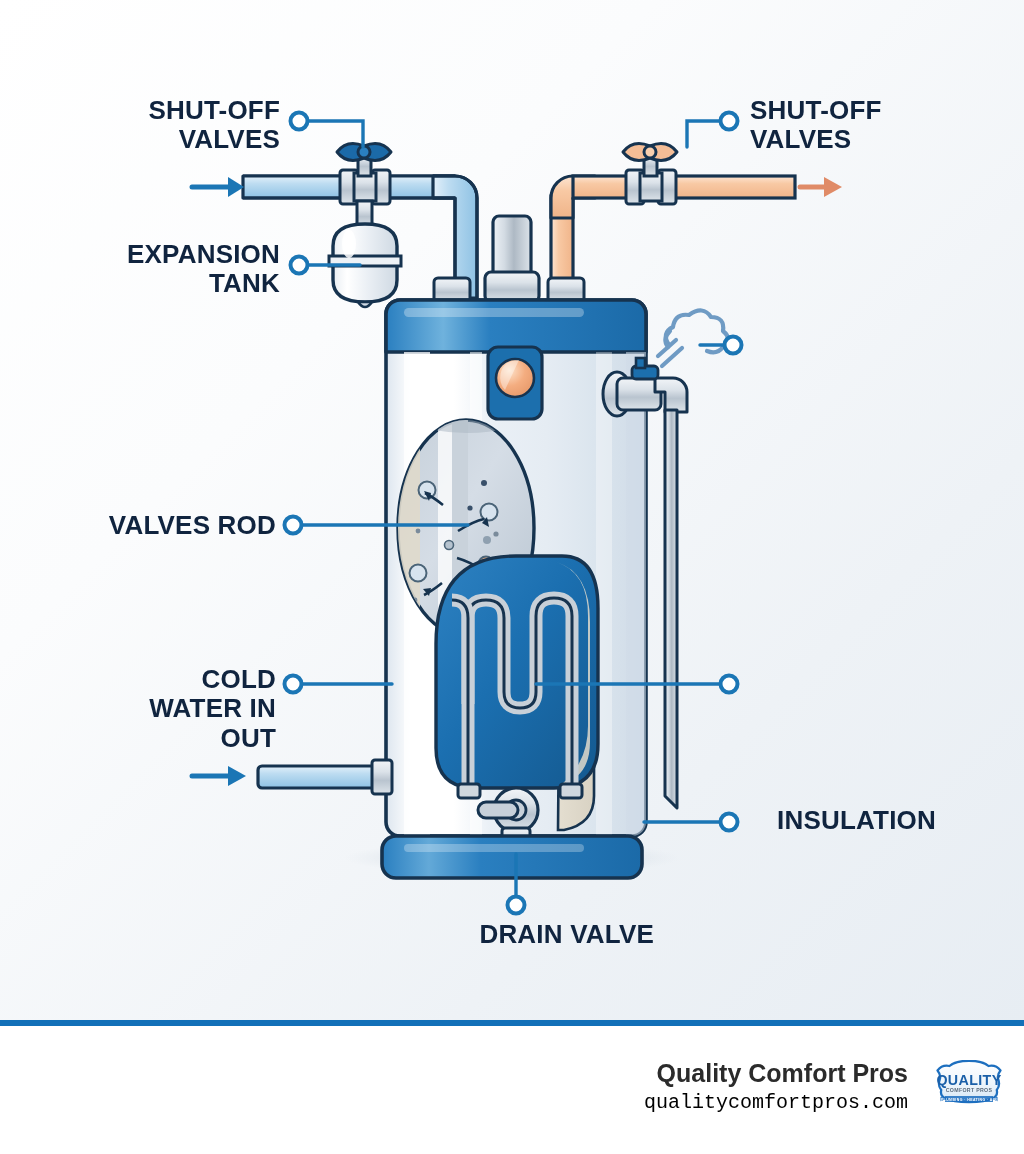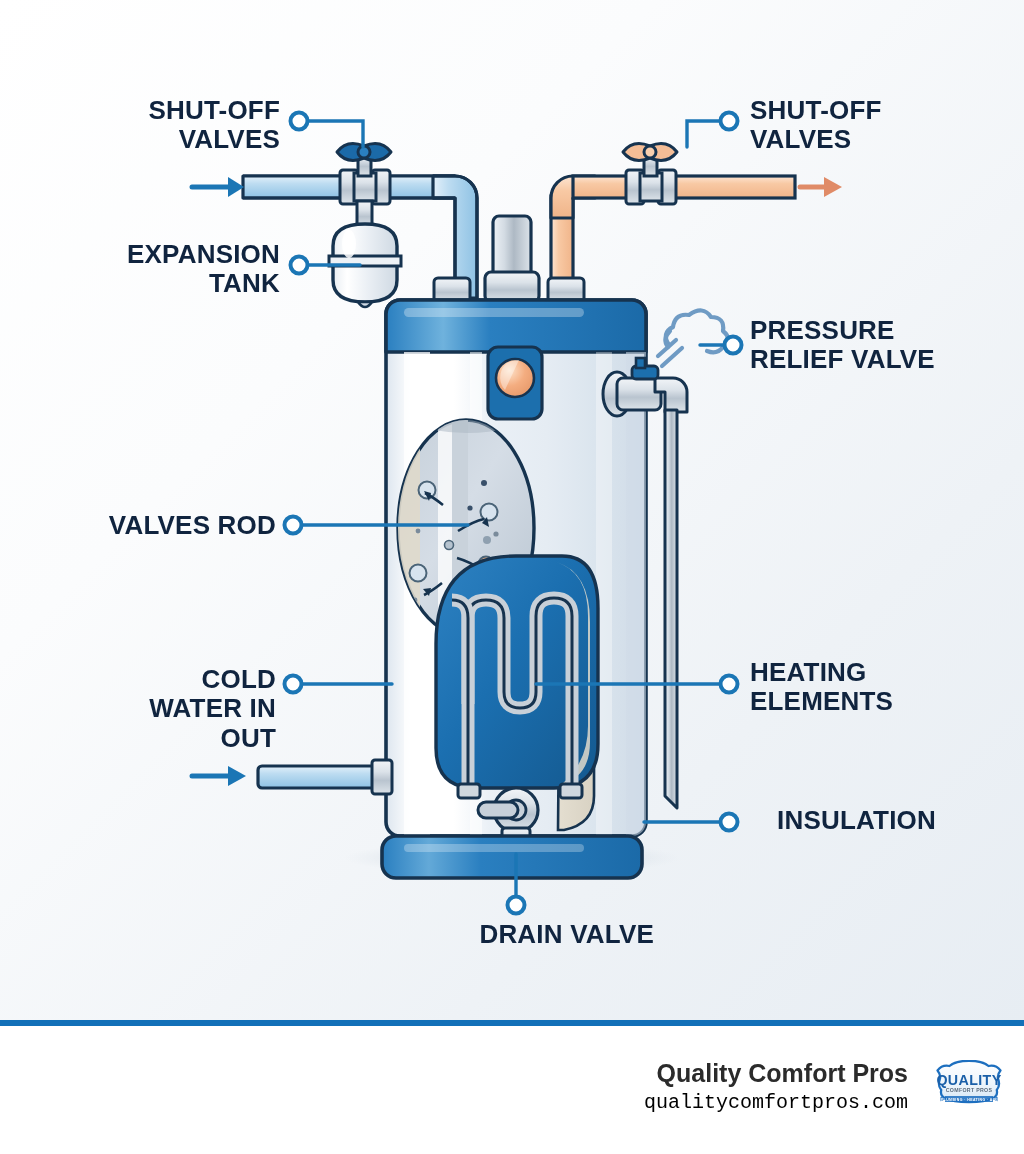--- a/index.html
+++ b/index.html
@@ -422,25 +422,21 @@
 
     <div class="label right-align lbl-anode">VALVES ROD</div>
 
     <div class="label right-align lbl-cold">COLD
 WATER IN
 OUT</div>
 
     <div class="label left-align lbl-shutoff-right">SHUT-OFF
 VALVES</div>
 
-    <div class="label left-align lbl-pressure">PRESSURE
-RELIEF VALVE</div>
-
-    <div class="label left-align lbl-heating">HEATING
-ELEMENTS</div>
+
 
     <div class="label left-align lbl-insulation">INSULATION</div>
 
     <div class="label center-align lbl-drain">DRAIN VALVE</div>
   </div>
 
   <div id="footer-divider"></div>
 
   <div id="footer">
     <div id="footer-inner">

